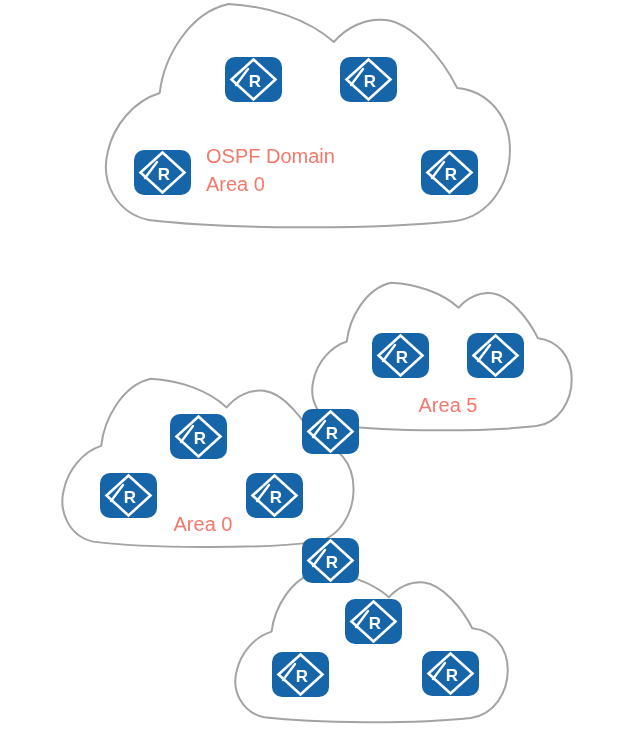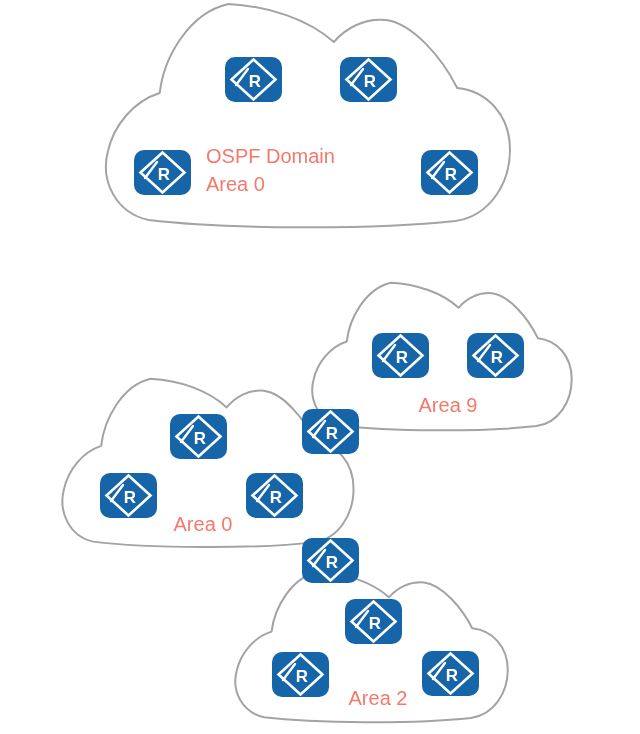--- a/index.html
+++ b/index.html
@@ -195,17 +195,16 @@
         <polygon class="diamond" points="28.5,2.5 50.5,22.5 28.5,42.5 6.5,22.5"></polygon>
         <line class="slash" x1="11" y1="28" x2="23" y2="12"></line>
         <text class="rg" x="30" y="29.5" text-anchor="middle">R</text>
       </svg>
   </div>
 
   <div class="backbone-label">
     <div>OSPF Domain</div>
     <div>Area 0</div>
   </div>
-  <div class="area-label" style="left:388px;top:393px">Area 9</div>
+  <div class="area-label" style="left:388px;top:393px">Area 5</div>
   <div class="area-label" style="left:143px;top:512px">Area 0</div>
-  <div class="area-label" style="left:318px;top:686px">Area 2</div>
 
 </div>
 
 </body></html>

